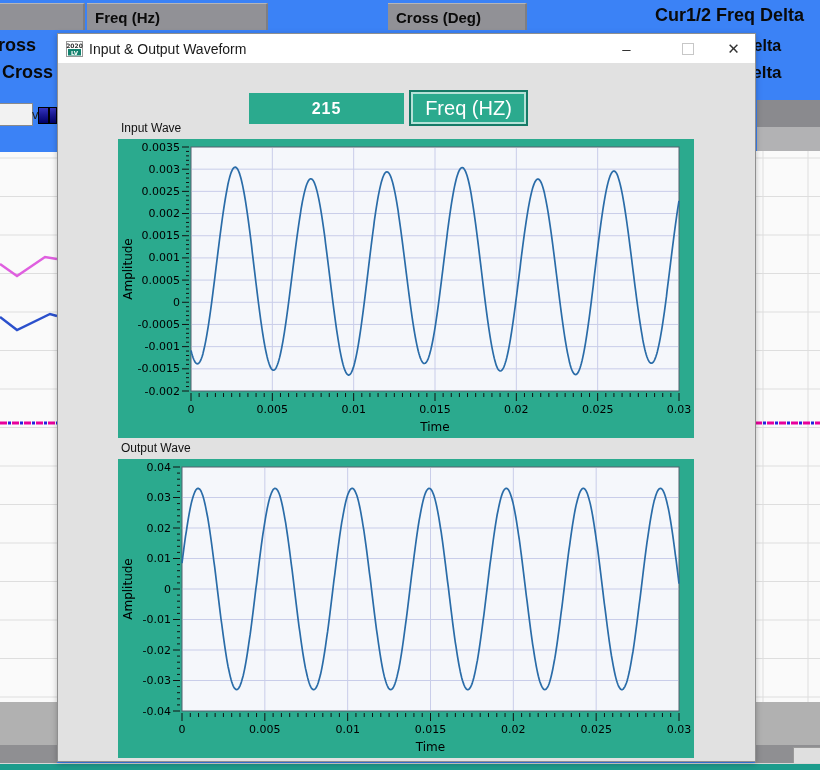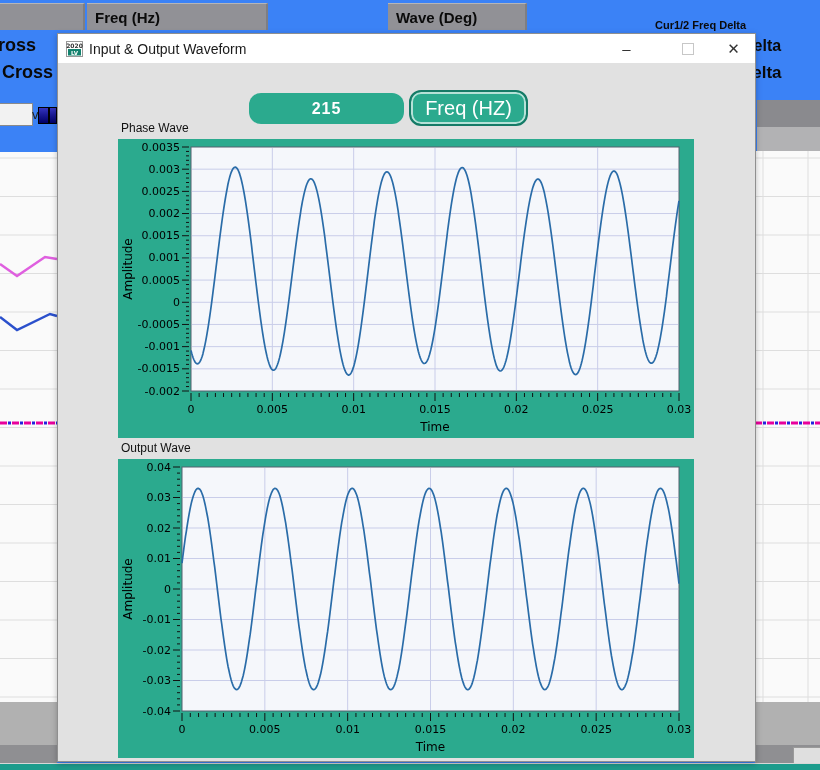--- a/index.html
+++ b/index.html
@@ -44,21 +44,20 @@
     position:absolute; top:0; width:45px; height:29px; text-align:center;
     line-height:29px; font-size:15px; color:#333;
   }
   .winbtn .sq{
     display:inline-block; width:10px; height:10px; border:1px solid #c7c7c7;
     vertical-align:middle; margin-top:-2px;
   }
   .teal-box{
     position:absolute; background:#2baa8e; color:#ffffff; text-align:center;
     box-sizing:border-box;
-    border-radius:12px;
   }
   #freq-value{left:191px; top:59px; width:155px; height:31px; font-weight:bold;
     font-size:16px; line-height:31px; letter-spacing:1px;}
   #freq-label{left:351px; top:56px; width:119px; height:36px; font-size:20px;
     line-height:32px; border:2px solid #157a66;
     box-shadow:inset 0 0 0 2px rgba(255,255,255,0.65);}
   .chart-title{position:absolute; font-size:12px; color:#111; white-space:nowrap;}
   .chart-panel{position:absolute; width:576px; height:299px;}
   #bottom-teal{position:absolute; left:0; top:763px; width:820px; height:7px; background:#1d9c8c;
     border-top:1px solid #d8d8d8; box-sizing:border-box;}
@@ -107,23 +106,23 @@
       <polyline points="0,264 17,276 45,257 57,259" fill="none" stroke="#df5fdf" stroke-width="2.5"></polyline>
       <polyline points="0,317 17,330 50,314 57,316" fill="none" stroke="#2b50cc" stroke-width="2.5"></polyline>
       <line x1="0" y1="423" x2="57" y2="423" stroke="#e8009c" stroke-width="3" stroke-dasharray="7 5"></line>
       <line x1="0" y1="423" x2="57" y2="423" stroke="#2222dd" stroke-width="3" stroke-dasharray="3 9" stroke-dashoffset="-8"></line>
       <line x1="755" y1="423" x2="820" y2="423" stroke="#e8009c" stroke-width="3" stroke-dasharray="7 5"></line>
       <line x1="755" y1="423" x2="820" y2="423" stroke="#2222dd" stroke-width="3" stroke-dasharray="3 9" stroke-dashoffset="-8"></line>
     </svg>
 
   <div class="hdr-cell" style="left:0;width:85px"></div>
   <div class="hdr-cell" style="left:87px;width:181px">Freq (Hz)</div>
-  <div class="hdr-cell" style="left:388px;width:139px">Wave (Deg)</div>
-
-  <div class="bg-bold" style="left:655px;top:19px;width:135px;font-size:11px;text-align:left">Cur1/2 Freq Delta</div>
+  <div class="hdr-cell" style="left:388px;width:139px">Cross (Deg)</div>
+
+  <div class="bg-bold" style="left:655px;top:5px;width:135px;font-size:18px;text-align:center">Cur1/2 Freq Delta</div>
   <div class="bg-bold" style="left:742px;top:37px;font-size:16px">Delta</div>
   <div class="bg-bold" style="left:740px;top:63px;font-size:17px">Delta</div>
   <div class="bg-bold" style="left:-15px;top:35px;font-size:18px">Cross</div>
   <div class="bg-bold" style="left:2px;top:62px;font-size:18px">Cross</div>
 
   <div class="partial-btn" style="left:0;top:103px;width:20px;height:23px">ve</div>
   <div class="navy-swatch" style="left:38px;top:107px;width:19px;height:17px"></div>
 
   <div class="gray-band" style="left:757px;top:100px;width:63px;height:27px;background:#8a8a8e"></div>
   <div class="gray-band" style="left:757px;top:127px;width:63px;height:24px;background:#b2b2b4"></div>
@@ -146,21 +145,21 @@
     </div>
     <div class="winbtn" style="left:546px">–</div>
     <div class="winbtn" style="left:607px">
       <span class="sq"></span>
     </div>
     <div class="winbtn" style="left:653px">✕</div>
 
     <div id="freq-value" class="teal-box">215</div>
     <div id="freq-label" class="teal-box">Freq (HZ)</div>
 
-    <div class="chart-title" style="left:63px;top:87px">Phase Wave</div>
+    <div class="chart-title" style="left:63px;top:87px">Input Wave</div>
     <svg id="chart0" class="chart-panel" style="left:60px;top:105px" width="576" height="299">
         <rect x="0" y="0" width="576" height="299" fill="#2baa8e"></rect>
         <rect x="73" y="8" width="488" height="244" fill="#f5f7fb" stroke="#55606e" stroke-width="1"></rect>
         <line x1="154.33333333333334" y1="9" x2="154.33333333333334" y2="251" stroke="#c9cde9" stroke-width="1"></line>
         <line x1="235.66666666666669" y1="9" x2="235.66666666666669" y2="251" stroke="#c9cde9" stroke-width="1"></line>
         <line x1="317" y1="9" x2="317" y2="251" stroke="#c9cde9" stroke-width="1"></line>
         <line x1="398.33333333333337" y1="9" x2="398.33333333333337" y2="251" stroke="#c9cde9" stroke-width="1"></line>
         <line x1="479.6666666666667" y1="9" x2="479.6666666666667" y2="251" stroke="#c9cde9" stroke-width="1"></line>
         <line x1="74" y1="229.8181818181818" x2="560" y2="229.8181818181818" stroke="#c9cde9" stroke-width="1"></line>
         <line x1="74" y1="207.63636363636363" x2="560" y2="207.63636363636363" stroke="#c9cde9" stroke-width="1"></line>

